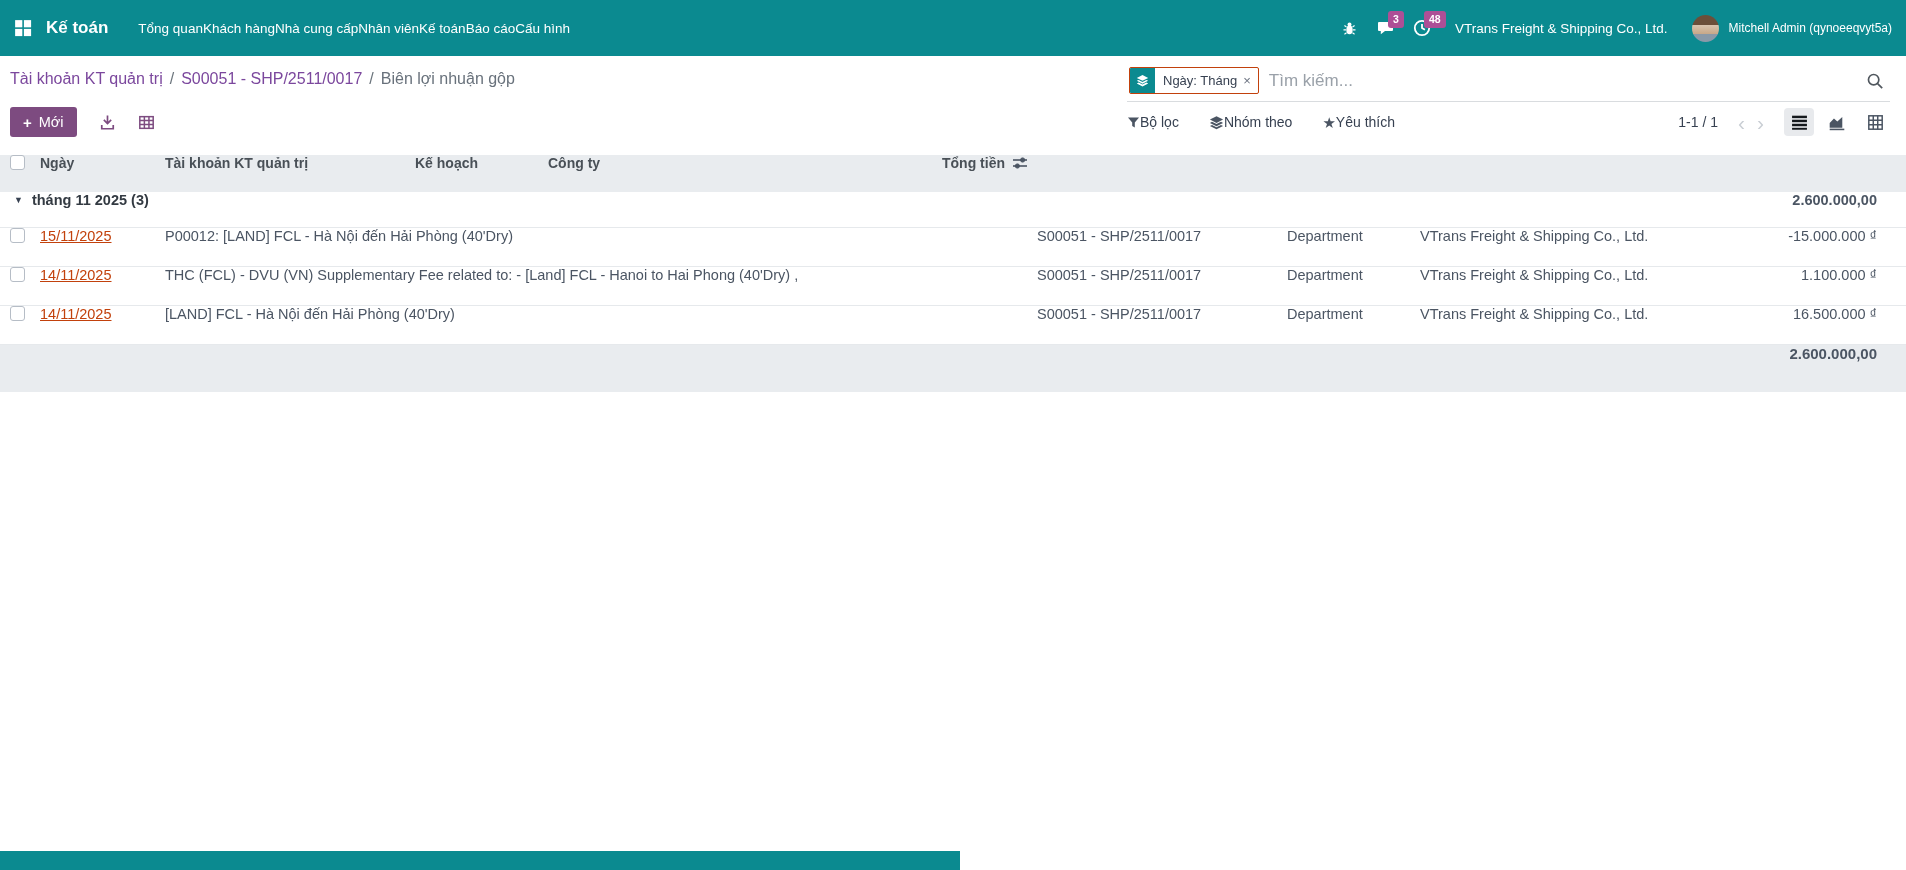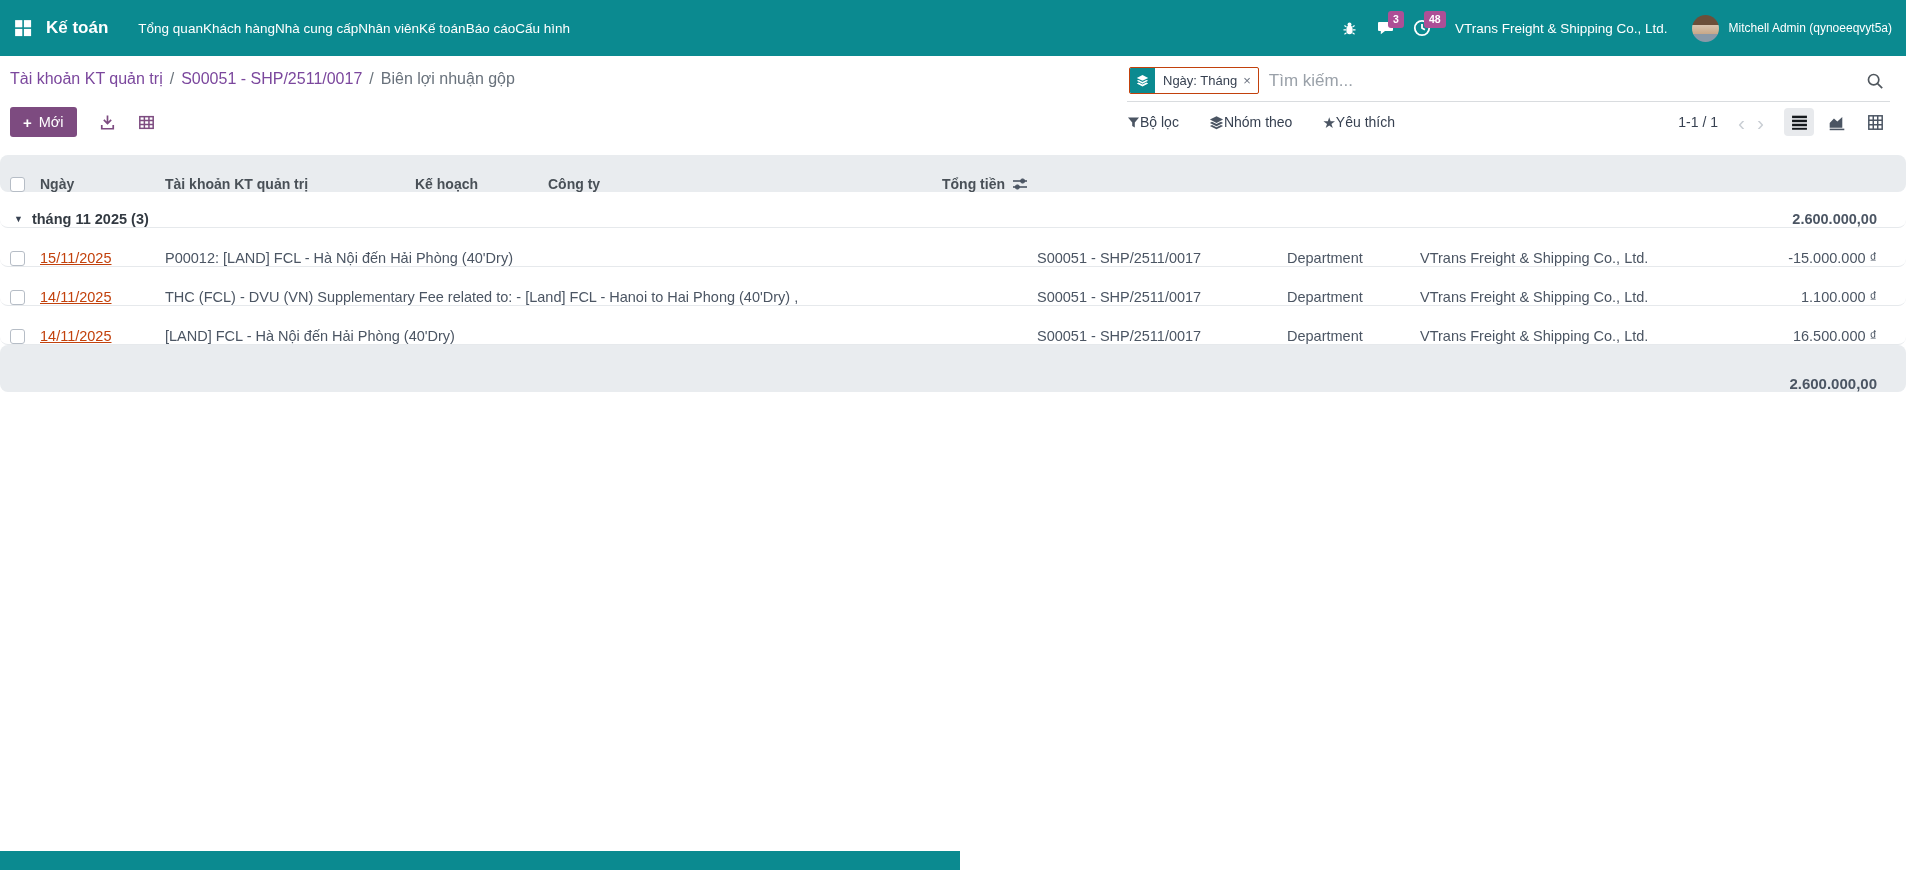--- a/index.html
+++ b/index.html
@@ -59,21 +59,21 @@
   .pager { margin-left:auto; font-size:14px; color:#374151; white-space:nowrap; }
   .pg-chev { font-size:21px; color:#c9ced4; line-height:1; padding:0 6px; cursor:default; }
   .pg-chev.first { margin-left:14px; }
   .vswitch { display:flex; align-items:center; gap:8px; margin-left:14px; }
   .vs-btn { width:30px; height:28px; display:flex; align-items:center; justify-content:center;
             border-radius:4px; color:#4b5563; cursor:pointer; }
   .vs-btn.active { background:#e8eaed; color:#14181c; }
 
   
   .listview { margin-top:13px; width:100%; font-size:14.5px; color:#4b5563; }
-  .tr { display:flex; align-items:flex-end;border-radius:8px; }
+  .tr { display:flex; align-items:flex-start; }
   .col-cb   { width:40px; padding-left:10px; flex:none; }
   .col-date { width:125px; flex:none; }
   .col-desc { flex:1; min-width:0; white-space:nowrap; overflow:hidden; }
   .col-acct { width:250px; flex:none; }
   .col-plan { width:133px; flex:none; }
   .col-comp { width:255px; flex:none; }
   .col-amt  { width:202px; flex:none; text-align:right; }
   .col-gear { width:29px; flex:none; display:flex; justify-content:center; }
 
   .thead { background:#e9ecef; height:37px; font-weight:bold; color:#495057; font-size:14px; }

